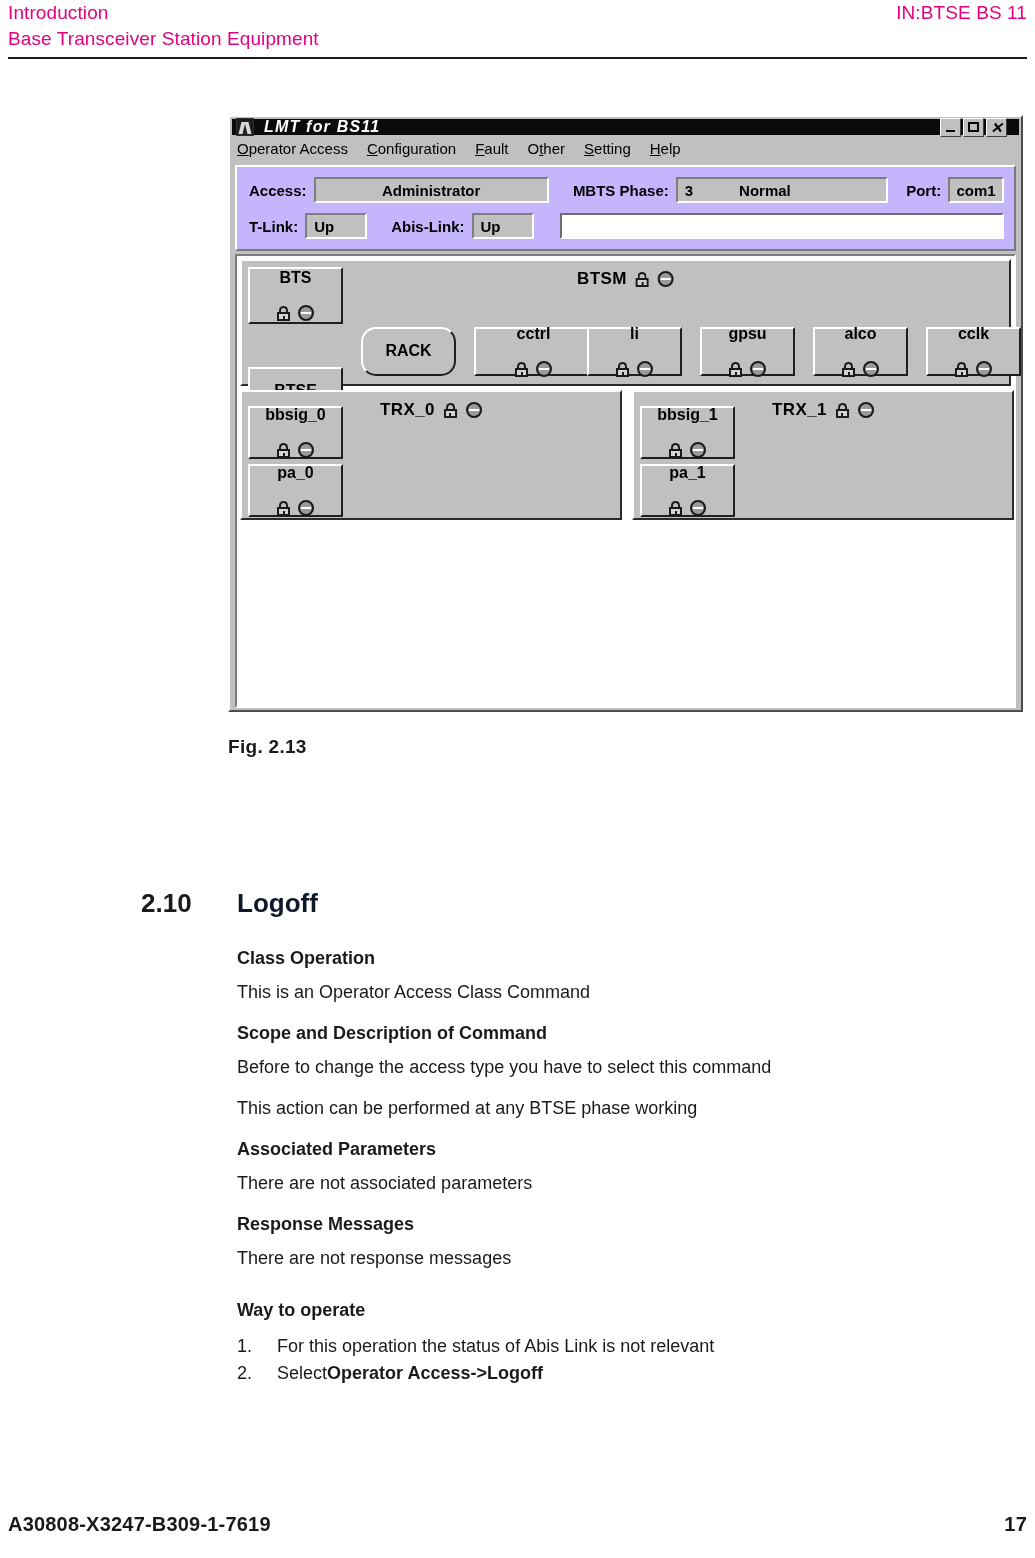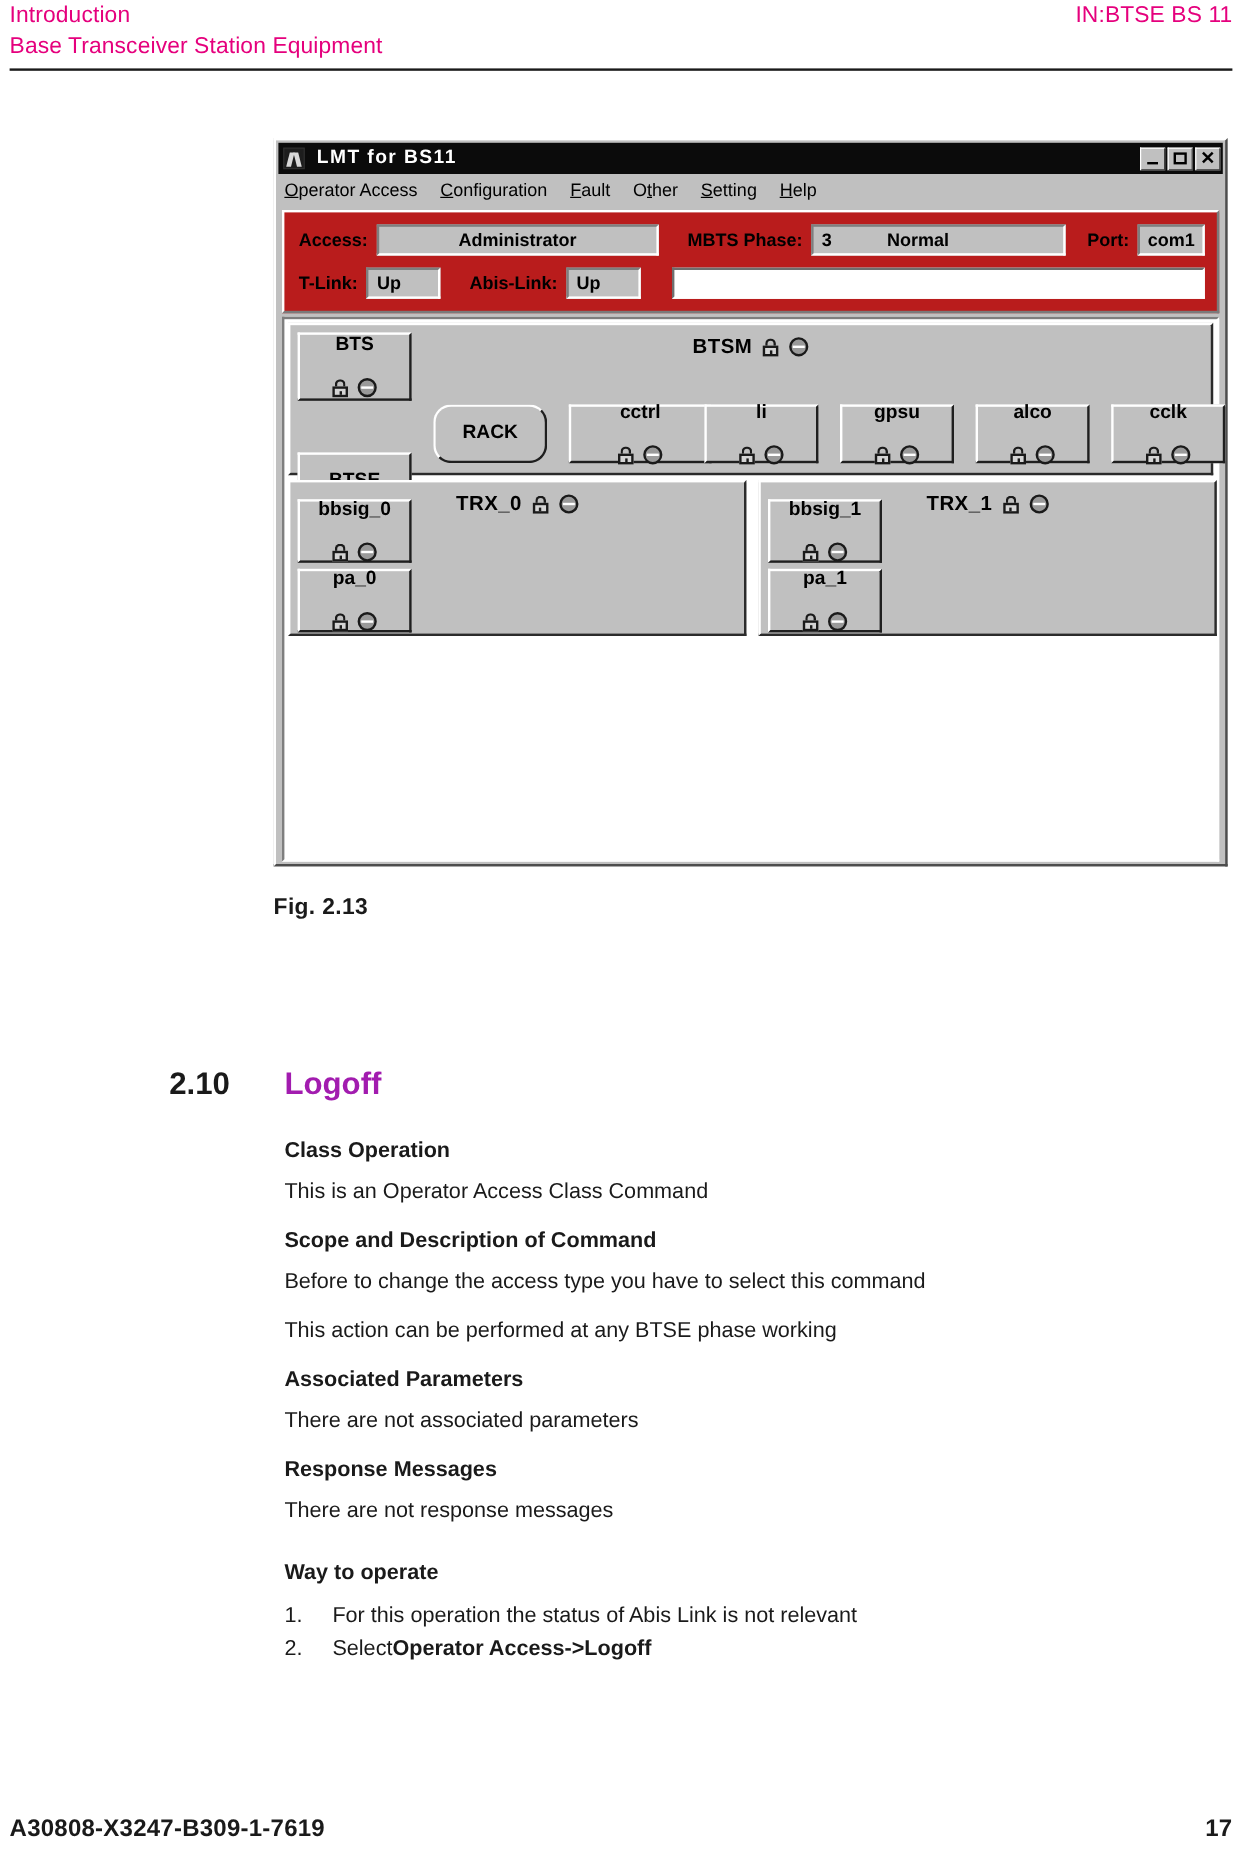--- a/index.html
+++ b/index.html
@@ -56,25 +56,26 @@
     border-top: 2px solid #ffffff;
     border-left: 2px solid #ffffff;
     border-right: 2px solid #4d4d4d;
     border-bottom: 2px solid #4d4d4d;
     position: relative;
     padding: 2px;
   }
 
   
   .titlebar {
-    height: 26px;
+    height: 16px;
     background: #0b0b0b;
     display: flex;
     align-items: center;
-    padding: 0 2px 0 4px;
+    padding: 0 12px 0 4px;
+    font-style: italic;
   }
   .win-icon {
     width: 18px; height: 18px;
     background: #1d1d1d;
     position: relative;
     flex: 0 0 auto;
     margin-right: 10px;
     border: 1px solid #2e2e2e;
   }
   .win-icon:before, .win-icon:after {
@@ -127,21 +128,21 @@
     font-size: 15px;
     color: #000;
     white-space: nowrap;
     font-family: "Liberation Sans", sans-serif;
   }
   .menu-item u { text-decoration: underline; }
 
   
   .status-panel {
     margin: 4px 3px 2px 3px;
-    background: #b91c1c;
+    background: #c4b5fd;
     border-top: 2px solid #ffffff;
     border-left: 2px solid #ffffff;
     border-right: 2px solid #7a7a7a;
     border-bottom: 2px solid #7a7a7a;
     padding: 9px 10px 9px 12px;
   }
   .status-row {
     display: flex;
     align-items: center;
     height: 28px;
@@ -329,21 +330,21 @@
   .sec-num {
     font-size: 26px;
     font-weight: bold;
     color: #1a1a1a;
     width: 96px;
     flex: 0 0 auto;
   }
   .sec-title {
     font-size: 26px;
     font-weight: bold;
-    color: #a21caf;
+    color: #0f172a;
   }
   .sec-body { padding-left: 96px; }
   .sub-head {
     font-size: 18px;
     font-weight: bold;
     color: #1a1a1a;
     margin: 0 0 12px 0;
     line-height: 22px;
   }
   .para {

